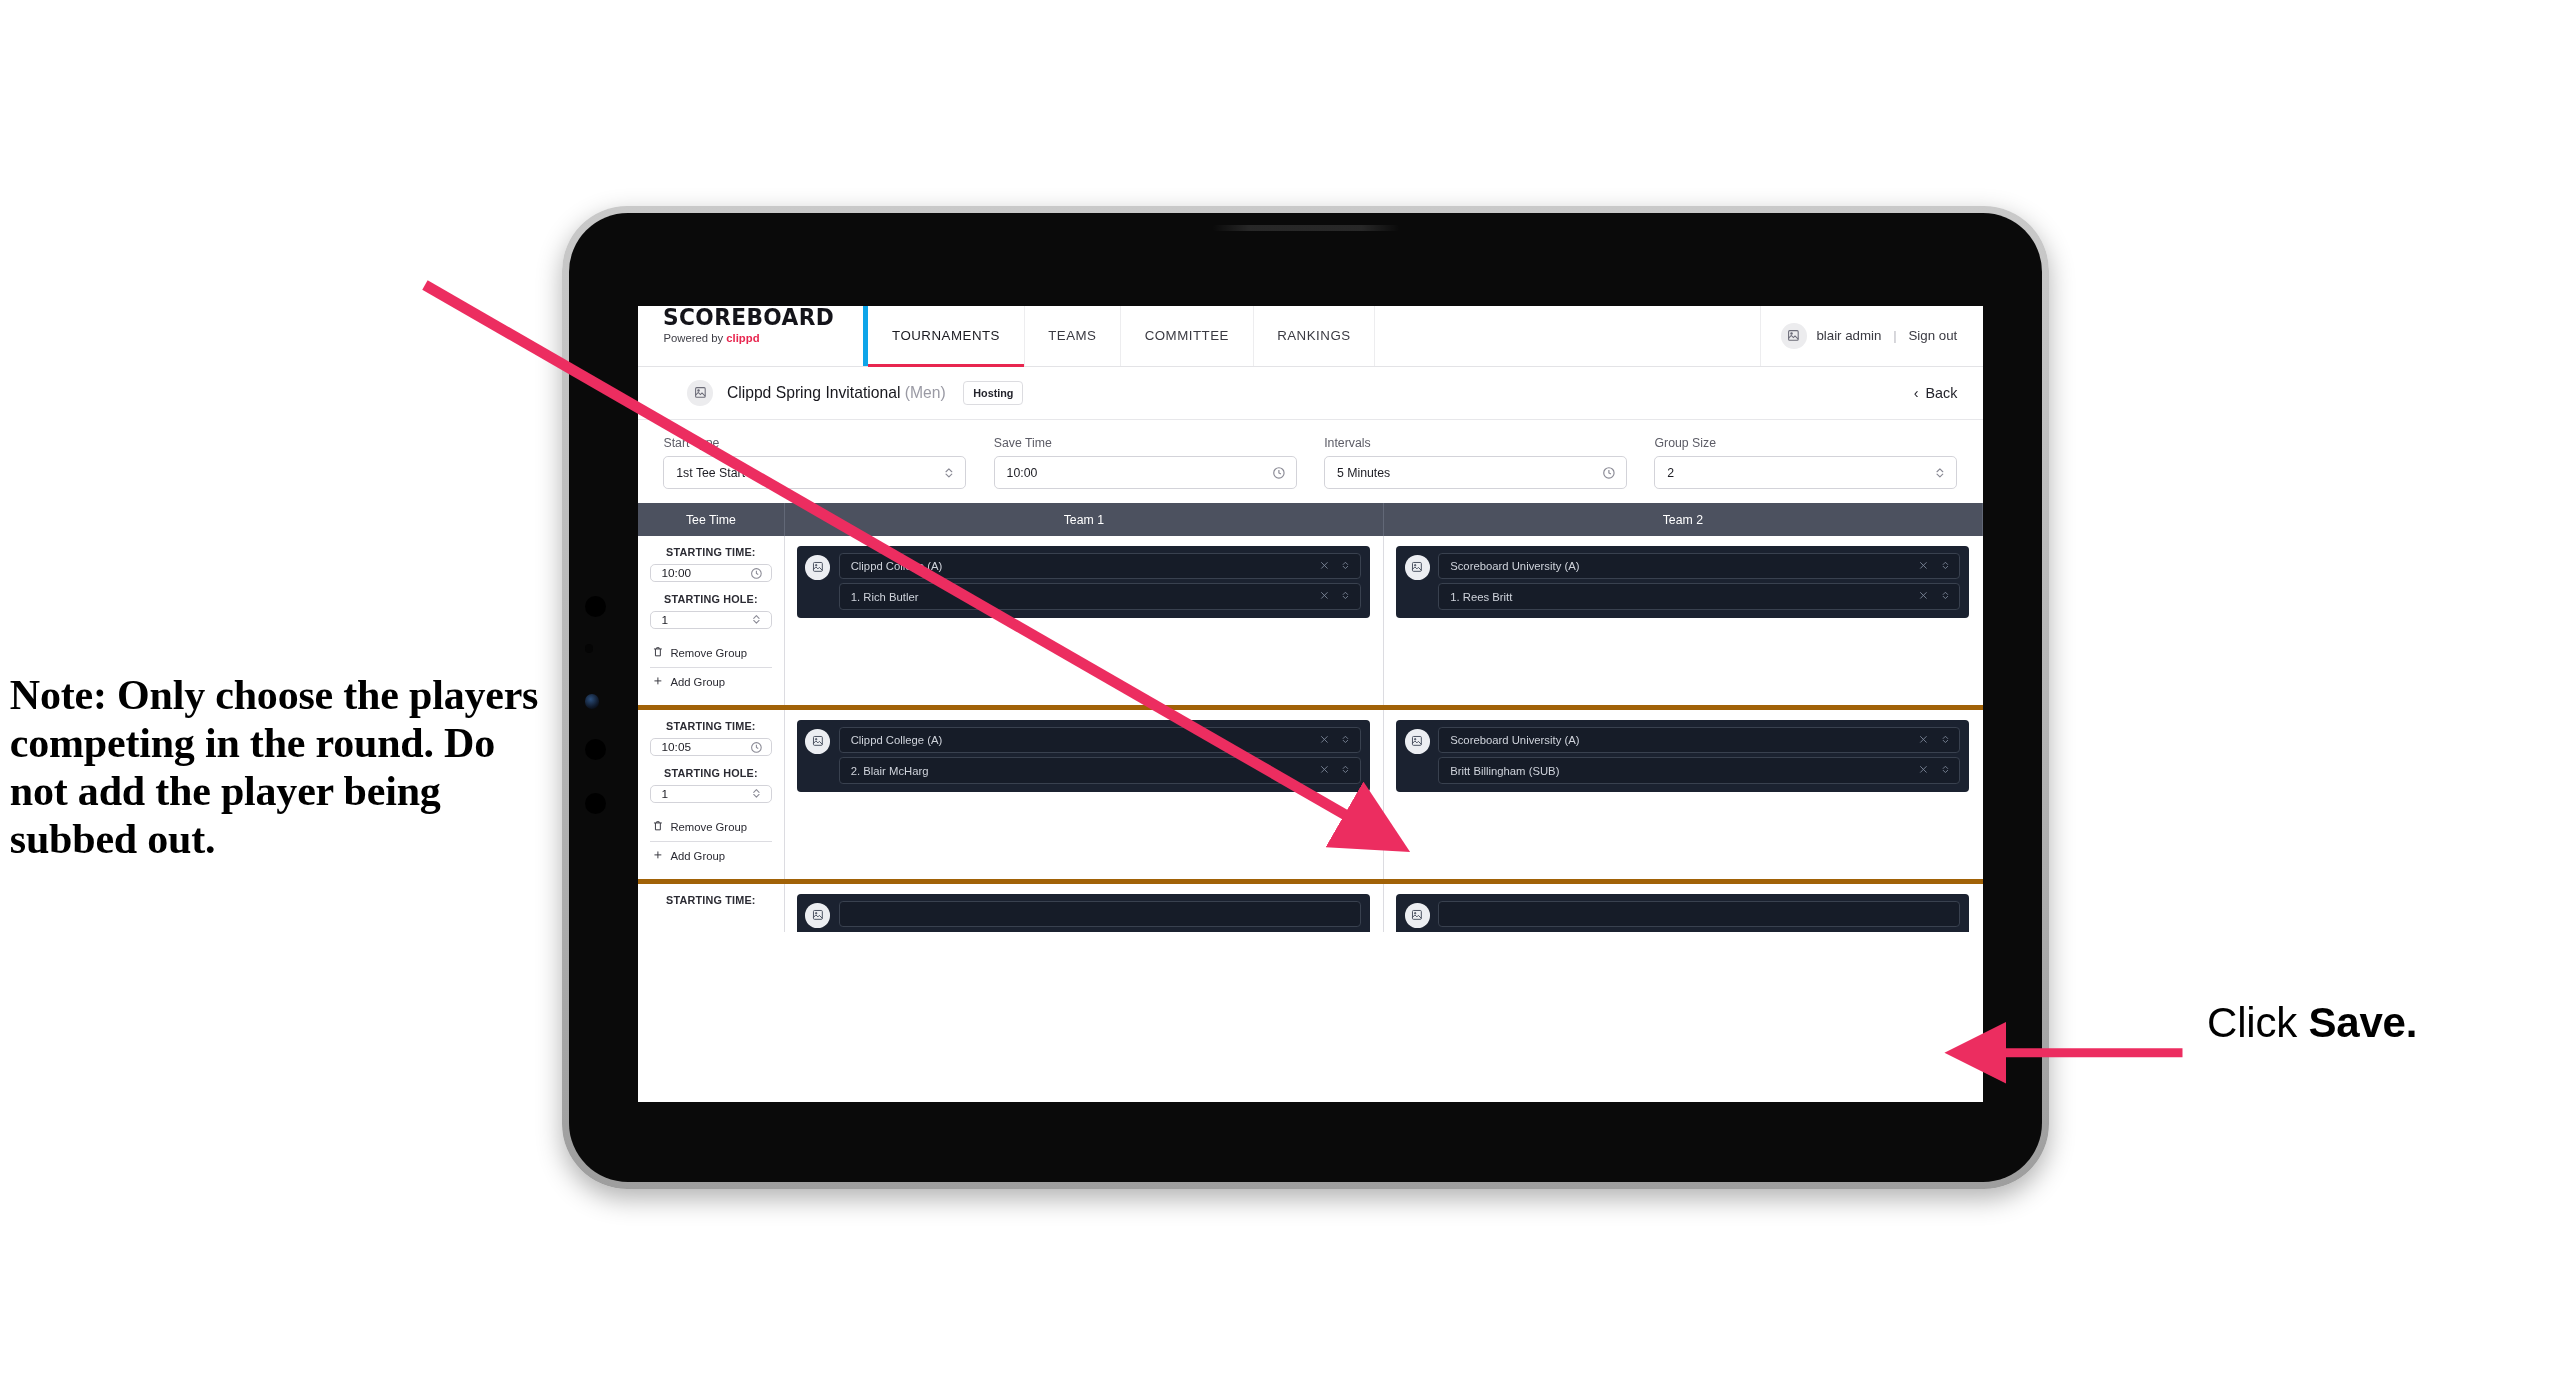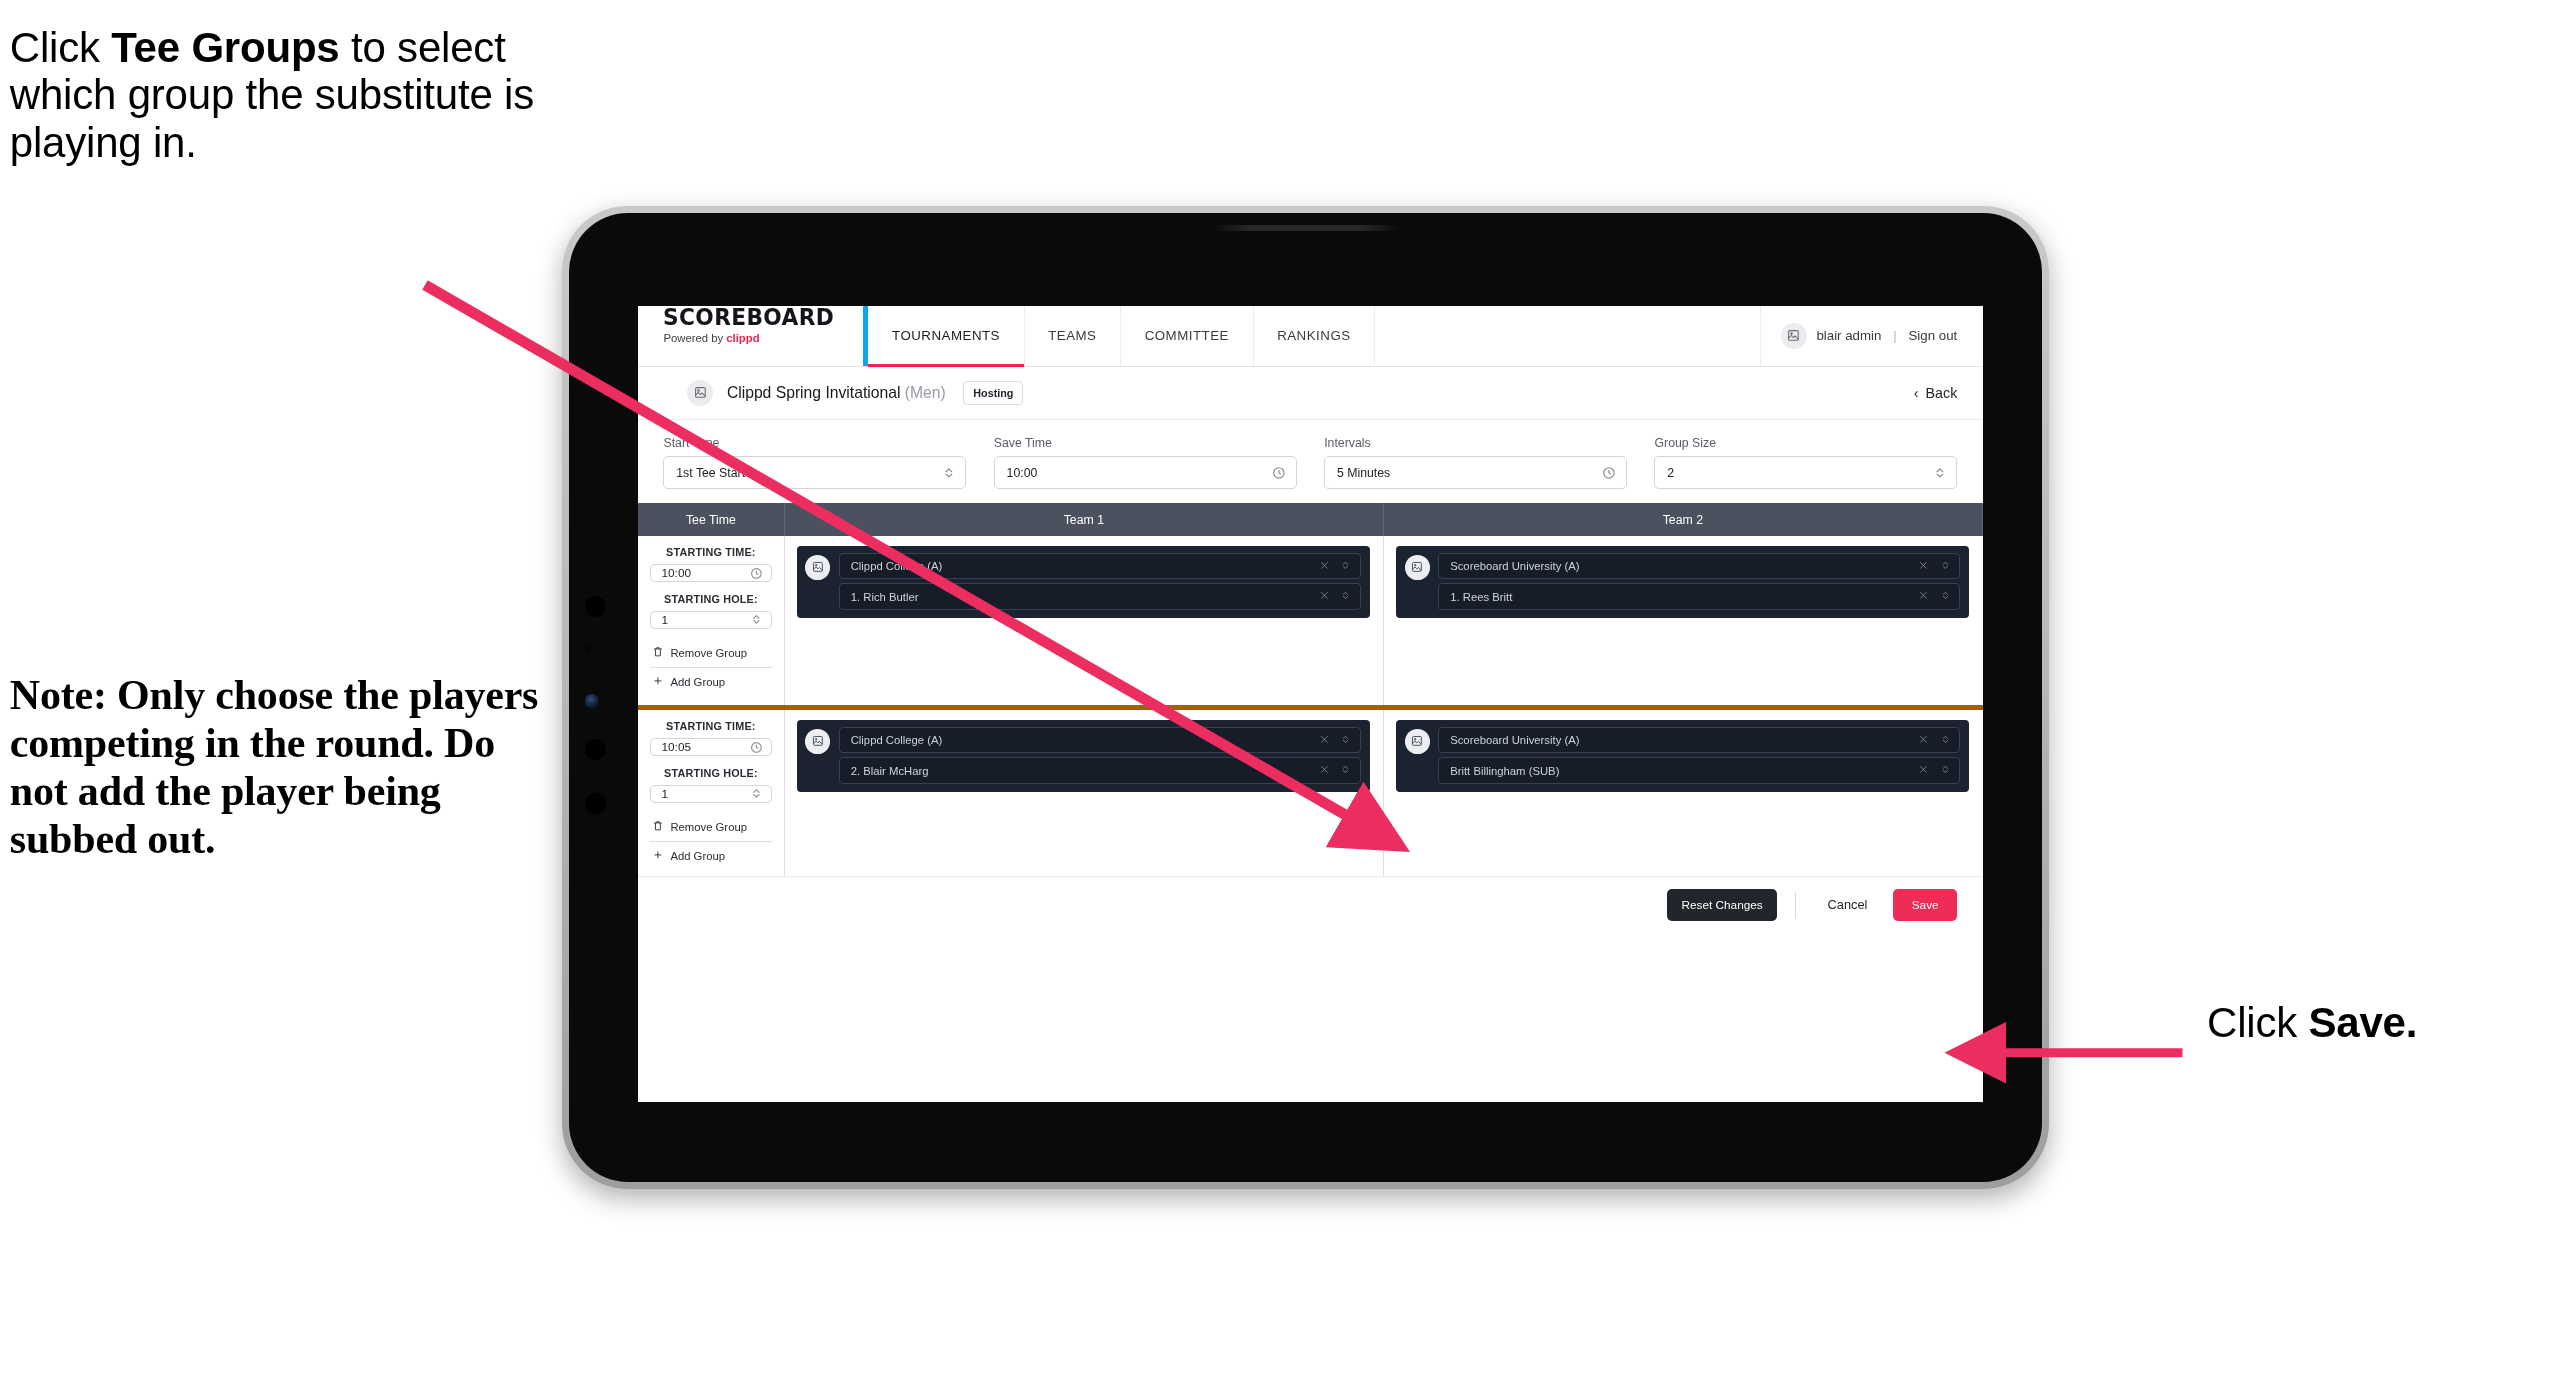--- a/index.html
+++ b/index.html
@@ -245,23 +245,20 @@
   #btn-save {
     background:#ef2c57; color:#fff; font-size:11.8px;
     border-radius:4.9px; padding: 8.8px 18.7px; margin-left: 11.8px;
   }
 </style>
 </head>
 <body>
 
 <div id="root">
 
-  <div class="anno" id="anno-tee-groups">
-    <span>Click </span><b>Tee Groups</b><span> to select which group the substitute is playing in.</span>
-  </div>
 
   <div class="anno" id="anno-note">Note: Only choose the players competing in the round. Do not add the player being subbed out.</div>
 
   <div class="anno" id="anno-save">
     <span>Click </span><b>Save.</b>
   </div>
 
   <div id="tablet">
     <div id="tablet-inner">
       <div id="tablet-cam-top"></div>
@@ -652,26 +649,20 @@
                       <circle cx="8.5" cy="8.5" r="1.4" fill="#4a5261"></circle>
                     </svg>
                   </span>
                 <div class="grplist">
                     <div class="prow"></div>
                   </div>
               </div>
             </div>
           </div>
 
-          <div id="bottombar">
-            <div id="btn-reset">Reset Changes</div>
-            <div id="bb-sep"></div>
-            <div id="btn-cancel">Cancel</div>
-            <div id="btn-save">Save</div>
-          </div>
 
         </div>
       </div>
     </div>
   </div>
 
   <svg class="arrow-svg" viewBox="0 0 2620 1409">
     <defs>
       <marker id="ah1" markerWidth="7" markerHeight="7" refX="3.2" refY="3.5" orient="auto">
         <polygon points="0,0 7,3.5 0,7" fill="#ec2d60"></polygon>

